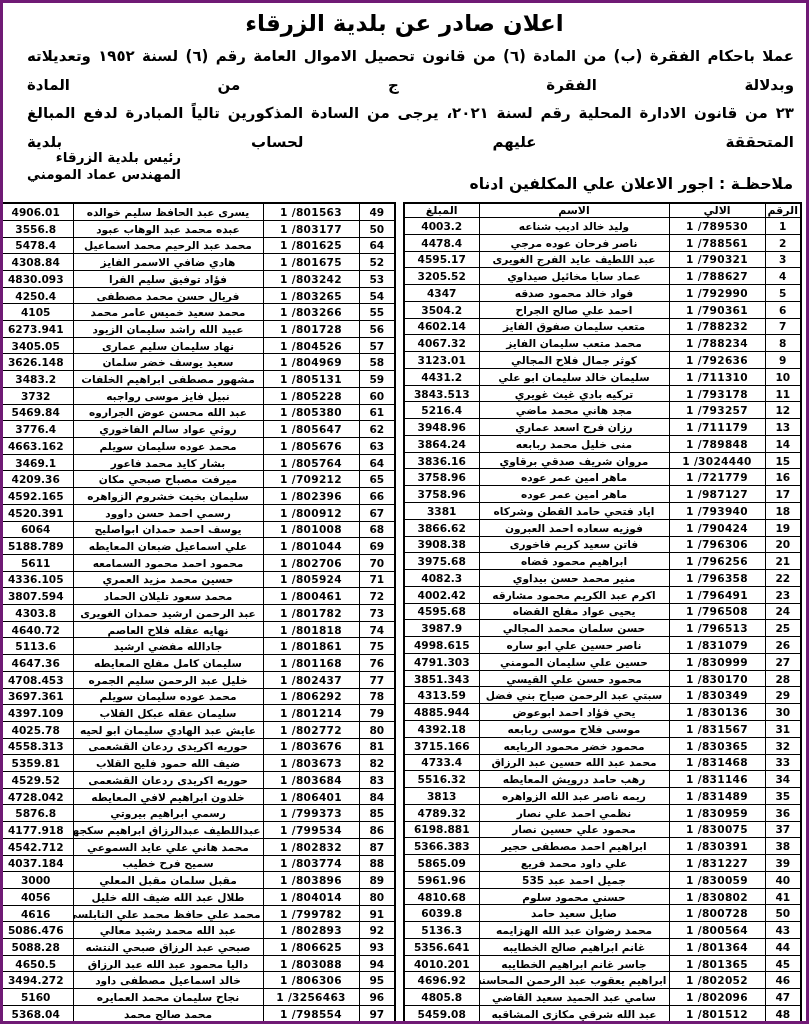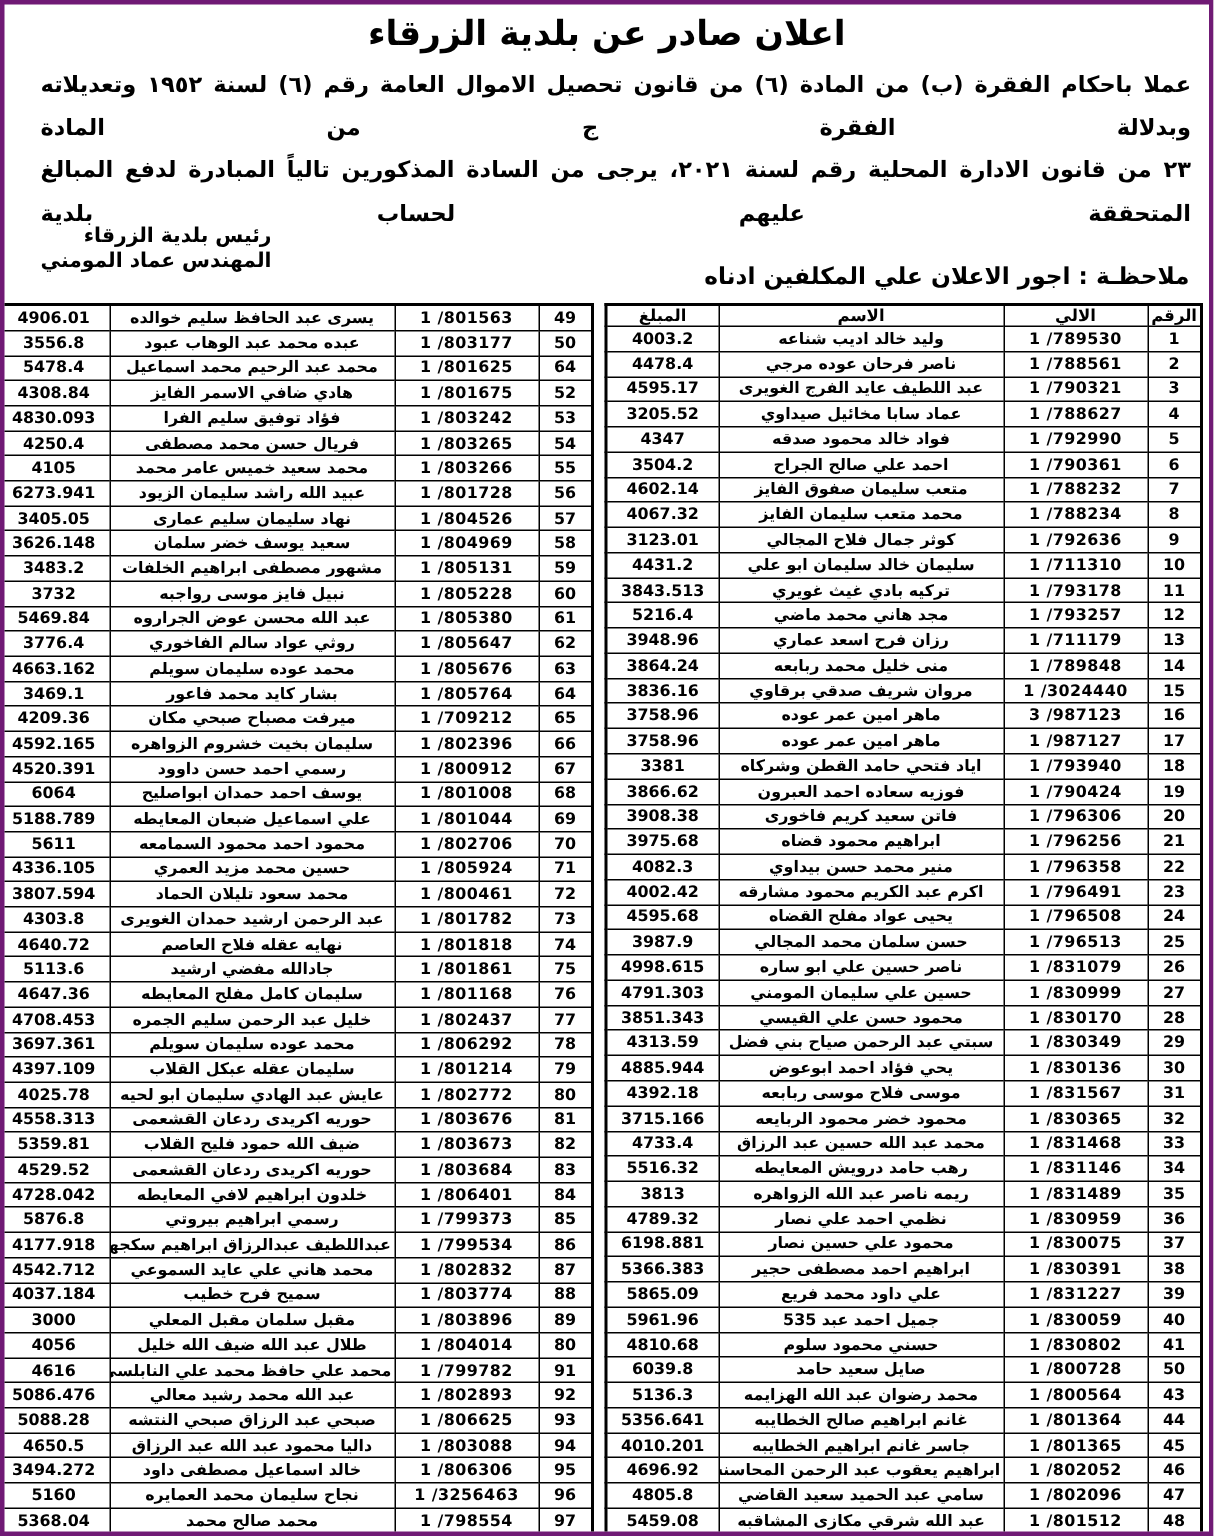--- a/index.html
+++ b/index.html
@@ -218,21 +218,21 @@
             <td class="c-amount">3864.24</td>
           </tr>
           <tr>
             <td class="c-num">15</td>
             <td class="c-id">1 /3024440</td>
             <td class="c-name">مروان شريف صدقي برقاوي</td>
             <td class="c-amount">3836.16</td>
           </tr>
           <tr>
             <td class="c-num">16</td>
-            <td class="c-id">3 /987123</td>
+            <td class="c-id">1 /721779</td>
             <td class="c-name">ماهر امين عمر عوده</td>
             <td class="c-amount">3758.96</td>
           </tr>
           <tr>
             <td class="c-num">17</td>
             <td class="c-id">1 /987127</td>
             <td class="c-name">ماهر امين عمر عوده</td>
             <td class="c-amount">3758.96</td>
           </tr>
           <tr>

